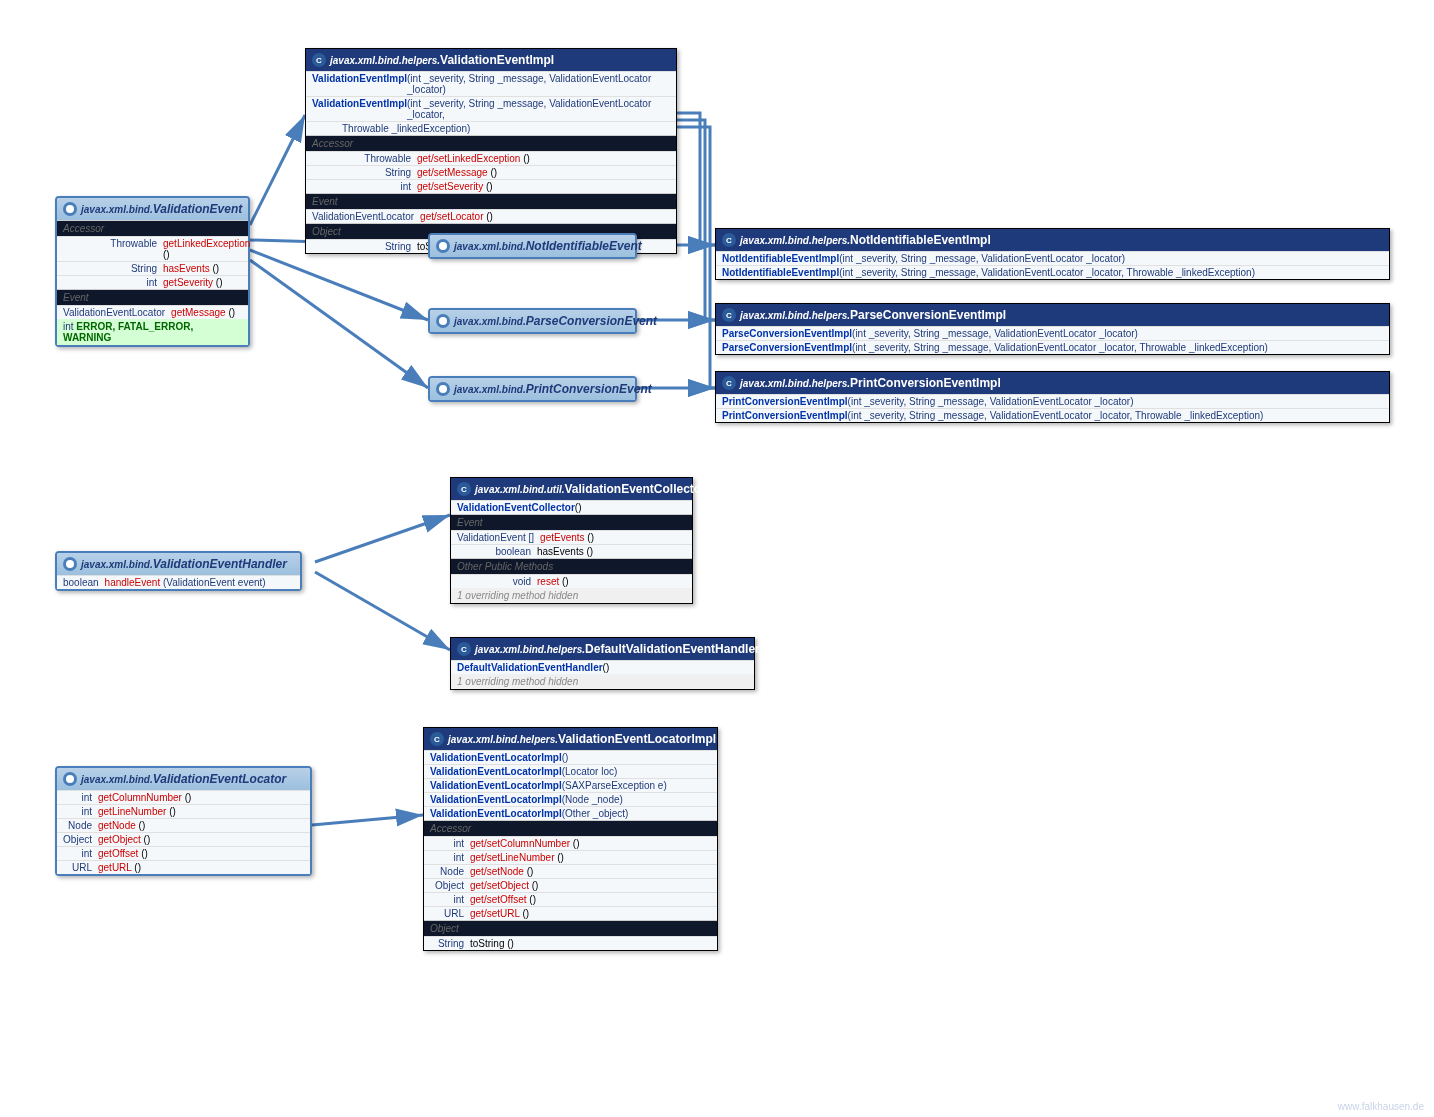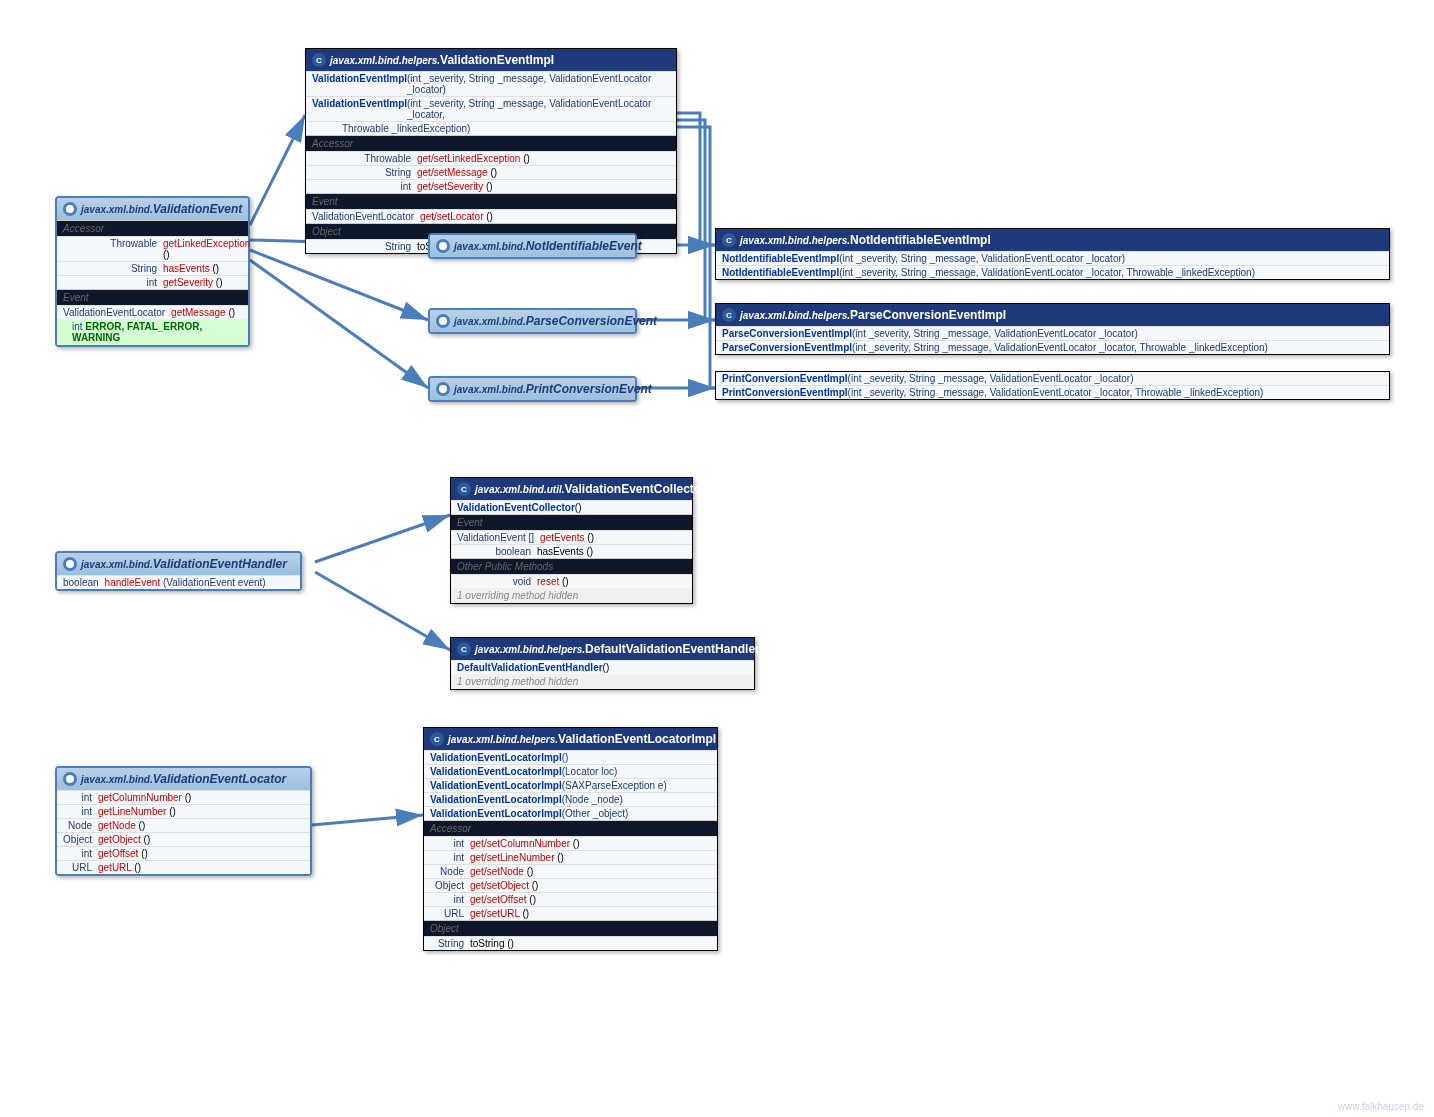--- a/index.html
+++ b/index.html
@@ -8,21 +8,21 @@
 .ibox{border:2px solid #4a7ebb;background:#eaf1f8;border-radius:4px}
 .hdr{background:#1f3a7a;color:#fff;font-weight:bold;padding:4px 6px;font-size:12px;display:flex;align-items:center;gap:4px}
 .ihdr{background:linear-gradient(#b8d0e8,#9bc0de);color:#1f3a7a;font-style:italic;font-weight:bold;padding:4px 6px;font-size:12px;display:flex;align-items:center;gap:4px;border-radius:3px 3px 0 0}
 .pkg{font-weight:bold;font-style:italic;font-size:10px}
 .sect{padding:2px 6px;font-style:italic;color:#666;font-size:10px;background:#0f172a;border-top:1px solid #ccc}
 .row{display:flex;padding:1px 6px;font-size:10px;border-top:1px solid #e0e0e0;background:#f5f8fb}
 .row:first-of-type{border-top:none}
 .rt{text-align:right;color:#1f3a7a;padding-right:6px;min-width:140px;font-size:10px}
 .nm{color:#cc0000}
 .param{color:#1f3a7a}
-.const-row{padding:2px 15px;background:#d4ffd4;font-size:10px;color:#006600;font-weight:bold}
+.const-row{padding:2px 6px;background:#d4ffd4;font-size:10px;color:#006600;font-weight:bold}
 .const-row .t{color:#1f3a7a;font-weight:normal}
 .icn{display:inline-flex;width:14px;height:14px;background:#4a7ebb;border-radius:7px;position:relative;flex-shrink:0}
 .icn::before{content:"";position:absolute;inset:3px;background:#fff;border-radius:4px}
 .icn-c{background:#2a5a9a}
 .icn-c::after{content:"C";position:absolute;inset:0;color:#fff;font-size:8px;font-weight:bold;display:flex;align-items:center;justify-content:center}
 .icn-c::before{display:none}
 svg.wires{position:absolute;top:0;left:0;pointer-events:none}
 .watermark{position:absolute;bottom:5px;right:10px;color:#c8d4e8;font-size:10px}
 .hidden-note{font-style:italic;color:#888;font-size:10px;padding:2px 6px;background:#f0f0f0}
 </style>
@@ -162,20 +162,24 @@
       <span style="color:#0033aa;font-weight:bold">ParseConversionEventImpl</span> 
       <span class="param">(int _severity, String _message, ValidationEventLocator _locator)</span>
     </div>
  <div class="row">
       <span style="color:#0033aa;font-weight:bold">ParseConversionEventImpl</span> 
       <span class="param">(int _severity, String _message, ValidationEventLocator _locator, Throwable _linkedException)</span>
     </div>
 </div>
 
 <div class="box" style="left:715px;top:371px;width:675px">
+ <div class="hdr">
+      <span class="icn icn-c"></span>
+      <span><span class="pkg">javax.xml.bind.helpers.</span><span>PrintConversionEventImpl</span></span>
+    </div>
  <div class="row">
       <span style="color:#0033aa;font-weight:bold">PrintConversionEventImpl</span> 
       <span class="param">(int _severity, String _message, ValidationEventLocator _locator)</span>
     </div>
  <div class="row">
       <span style="color:#0033aa;font-weight:bold">PrintConversionEventImpl</span> 
       <span class="param">(int _severity, String _message, ValidationEventLocator _locator, Throwable _linkedException)</span>
     </div>
 </div>
 

